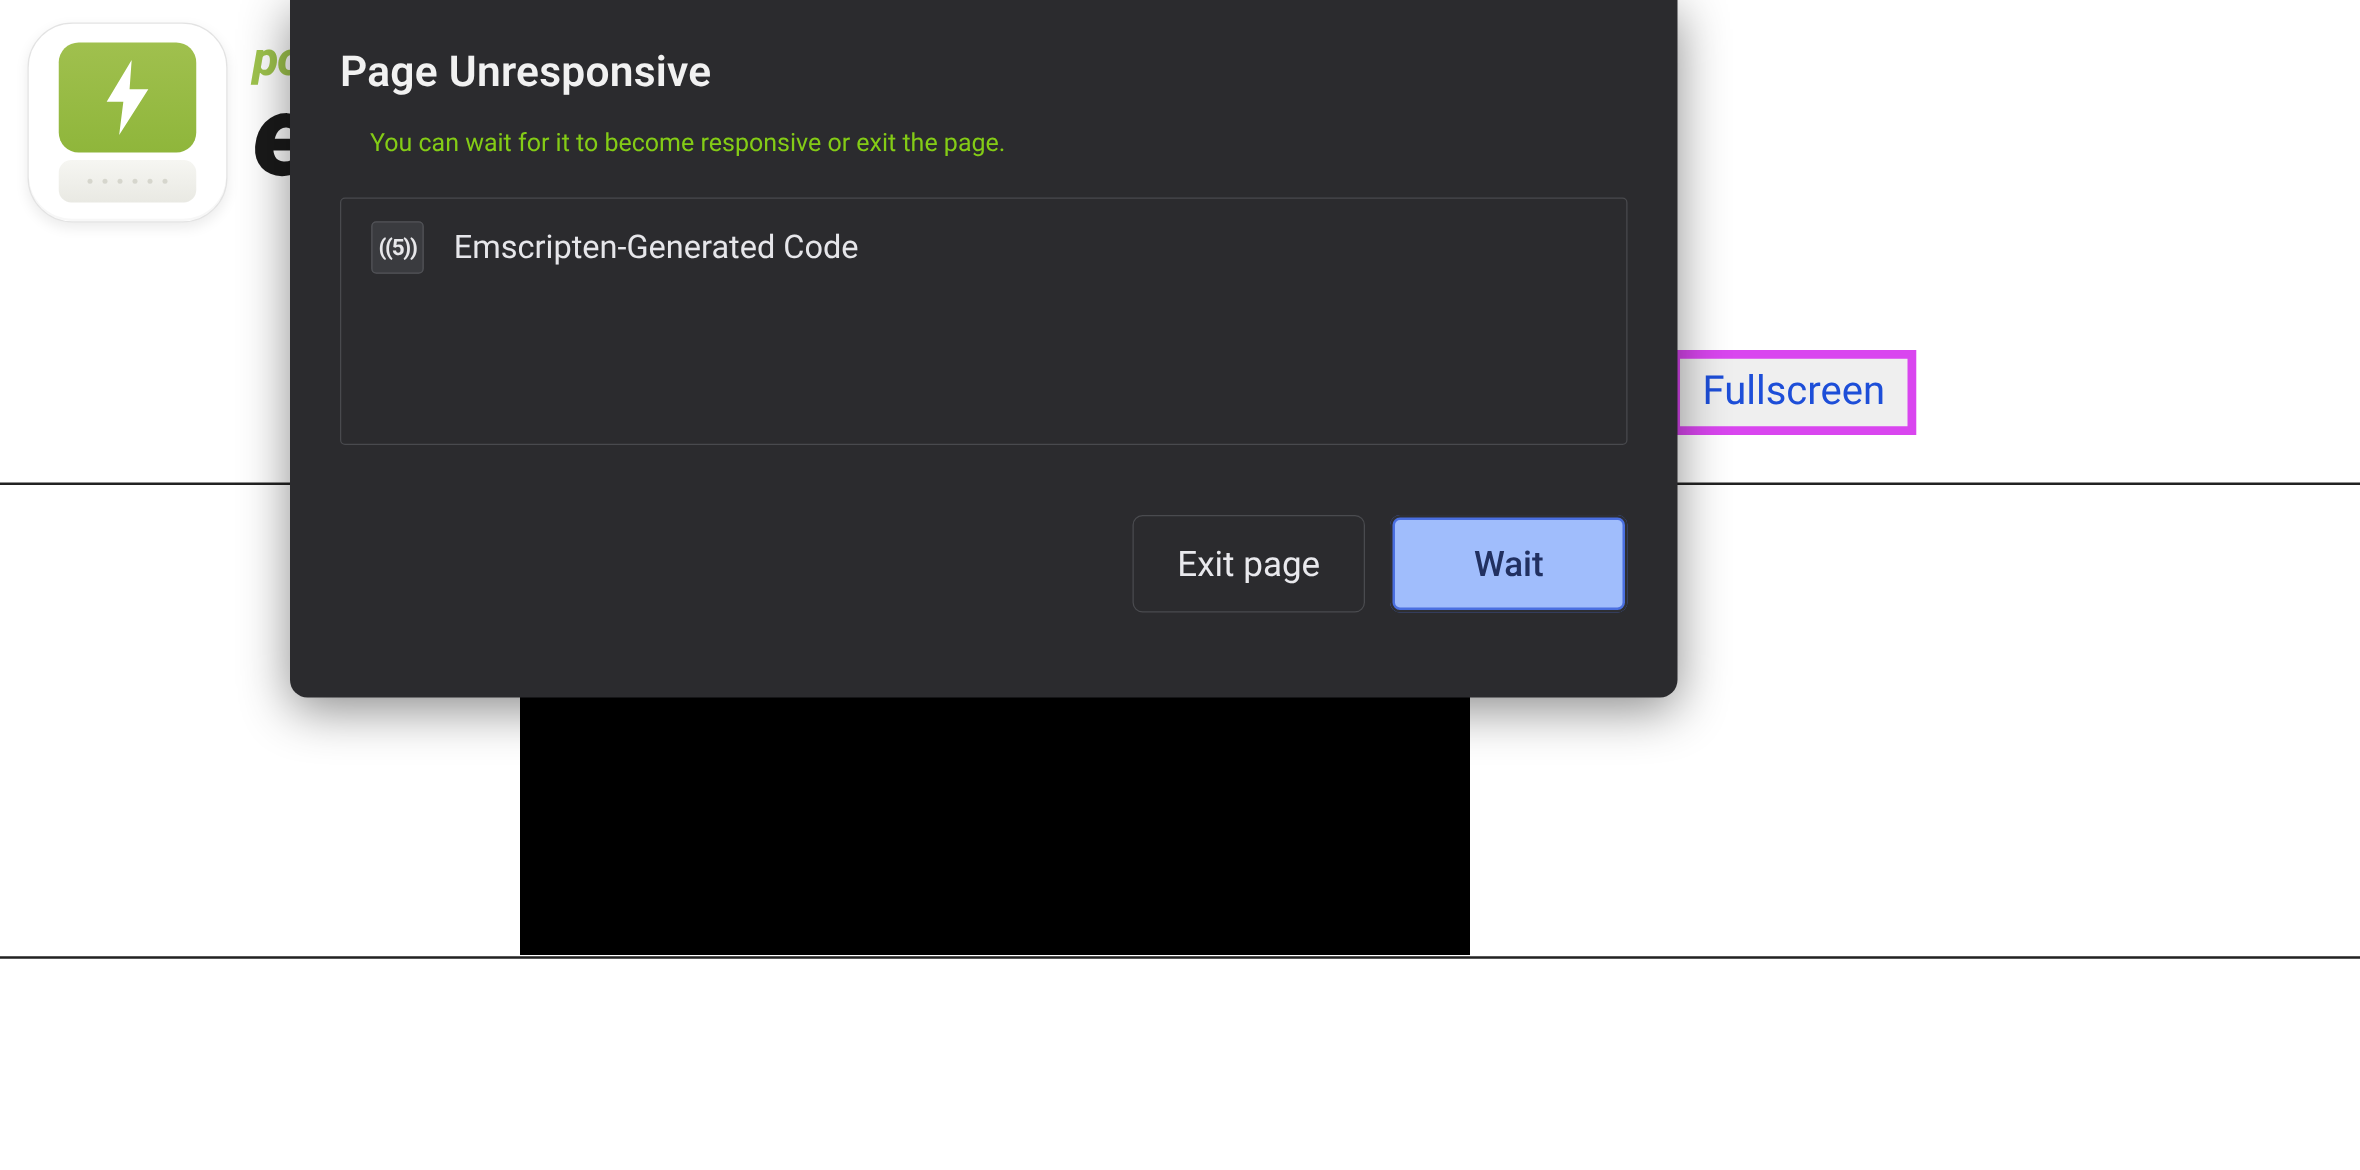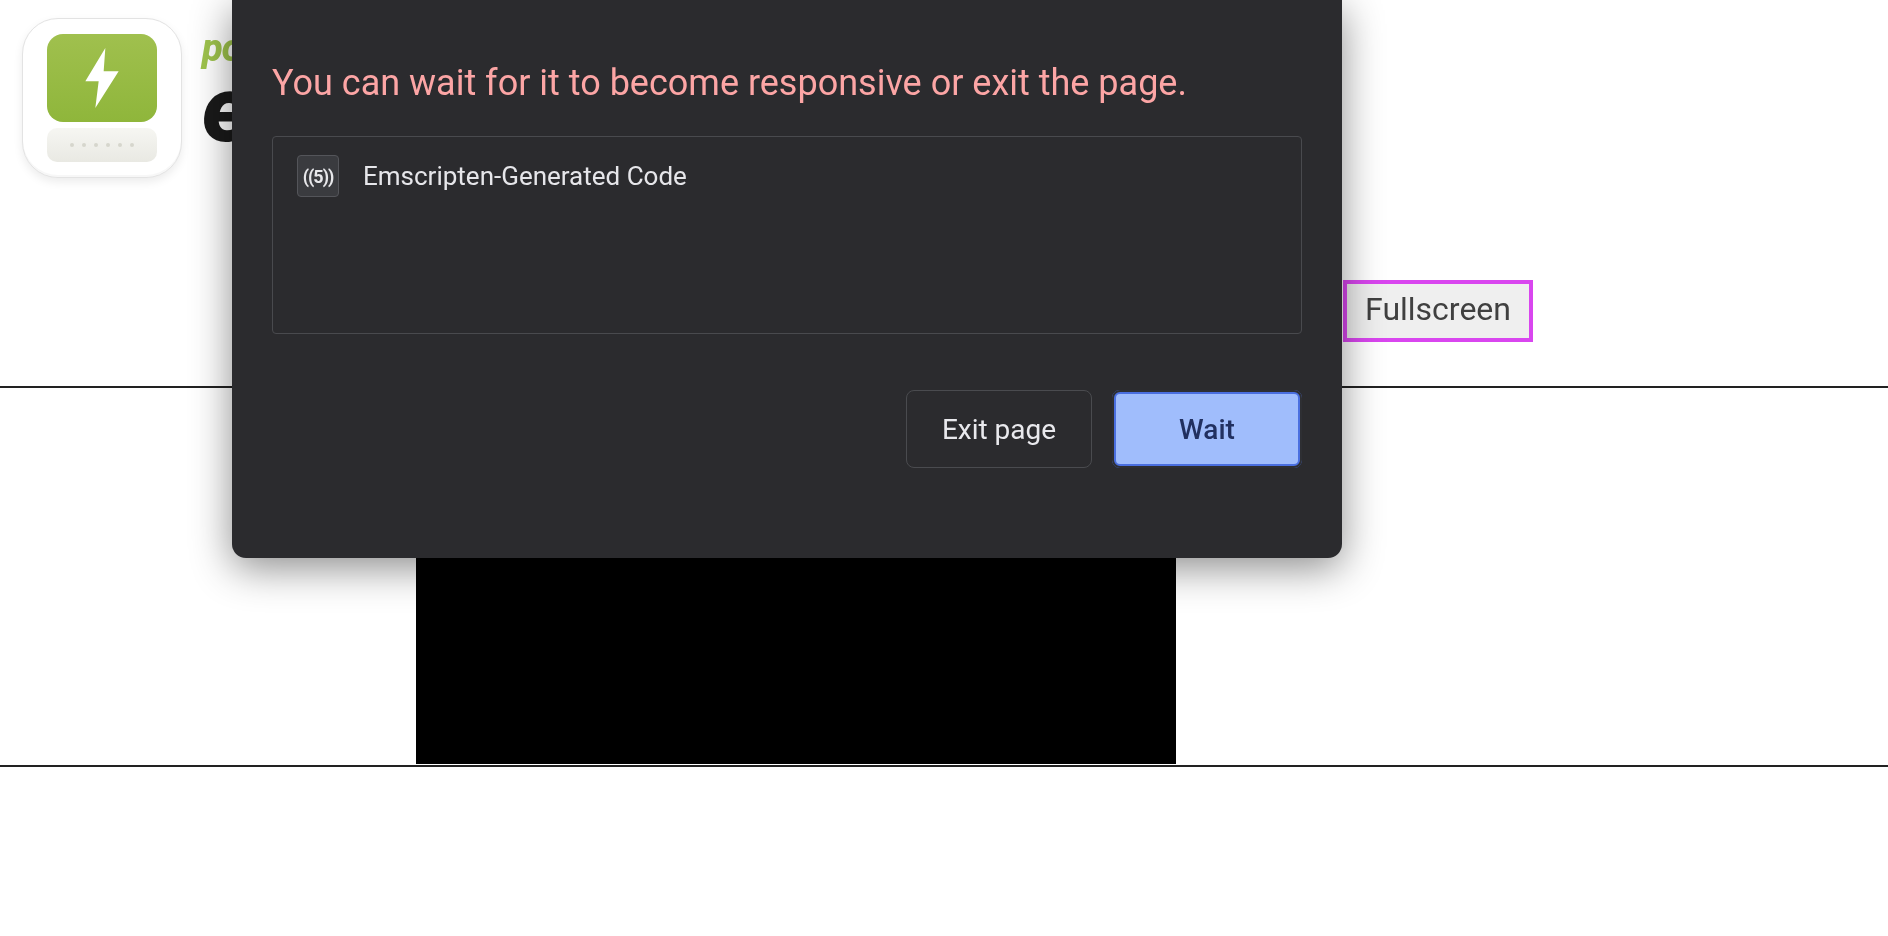--- a/index.html
+++ b/index.html
@@ -10,32 +10,32 @@
   .logo-wrap { width: 160px; height: 160px; border-radius: 36px; background: #fff; border: 1px solid #e3e3e3; box-shadow: 0 4px 10px rgba(0,0,0,0.08), inset 0 -2px 0 rgba(0,0,0,0.03); display:flex; align-items:center; justify-content:center; flex-direction:column; padding:10px; }
   .logo-top { width: 110px; height: 88px; border-radius: 16px; background: linear-gradient(#a0c04e,#8fb63b); display:flex; align-items:center; justify-content:center; }
   .bolt { width: 40px; height: 60px; }
   .logo-bottom { width: 110px; height: 34px; margin-top:6px; border-radius: 10px; background: linear-gradient(#f6f6f2,#e9e9e3); display:flex; align-items:center; justify-content:center; gap:8px; }
   .dot { width:4px; height:4px; border-radius:50%; background:#d6d6cd; }
   .brand-text { margin-left: 20px; padding-top:8px; }
   .brand-small { font-style: italic; font-weight:800; font-size: 38px; color:#9fc44d; letter-spacing:-1px; }
   .brand-big { font-style: italic; font-weight:900; font-size: 92px; color:#1a1a1a; margin-top:-14px; letter-spacing:-2px; }
 
   .controls-row { position:absolute; top:280px; left:0; right:0; display:flex; justify-content:flex-end; padding-right:355px; }
-  .btn-fullscreen { font-size:32px; padding:6px 18px 10px 18px; background:#efefef; border:4px solid #d946ef; color:#404040; cursor:pointer; font-family:inherit; }
+  .btn-fullscreen { font-size:32px; padding:6px 18px 10px 18px; background:#efefef; border:7px solid #d946ef; color:#1d4ed8; cursor:pointer; font-family:inherit; }
 
   .hr1 { position:absolute; top:386px; left:0; right:0; border-top:2px solid #222; }
 
   
   .hr2 { position:absolute; top:765px; left:0; right:0; border-top:2px solid #222; }
   .canvas-black { position:absolute; top:388px; left:416px; width:760px; height:376px; background:#000; }
 
   
   .dialog { position:absolute; top:0; left:232px; width:1110px; height:558px; background:#2b2b2e; border-radius:0 0 14px 14px; box-shadow: 0 10px 40px rgba(0,0,0,0.45); color:#eee; padding:38px 40px 28px 40px; }
   .dialog-title { font-size:34px; font-weight:600; letter-spacing:0.2px; color:#f1f1f1; }
-  .dialog-sub { margin-top:24px; font-size:36px; color:#fca5a5; }
+  .dialog-sub { margin-top:24px; font-size:20px; color:#84cc16;margin-left:24px; }
   .dialog-box { margin-top:32px; border:1px solid #494a4e; border-radius:4px; height:198px; padding:18px 24px; }
   .dialog-item { display:flex; align-items:center; gap:24px; }
   .favicon { width:42px; height:42px; border-radius:4px; background:#3a3b3f; border:1px solid #54555a; display:flex; align-items:center; justify-content:center; font-size:18px; font-weight:700; color:#e7e7ea; letter-spacing:-1px; }
   .dialog-item-label { font-size:26px; color:#e6e6ea; }
   .dialog-actions { display:flex; justify-content:flex-end; gap:20px; margin-top:56px; }
   .btn { height:78px; border-radius:8px; font-size:28px; font-family:inherit; cursor:pointer; display:flex; align-items:center; justify-content:center; }
   .btn-wait { width:190px; background:#a0bdfc; color:#213060; border:4px solid #4a6fe0; outline:2px solid #2e2f33; outline-offset:-2px; font-weight:500; }
   .btn-exit { width:186px; background:transparent; color:#e9e9ed; border:1px solid #4a4b4f; }
 </style>
 </head>
@@ -65,20 +65,21 @@
 
 <div class="controls-row">
   <button class="btn-fullscreen">Fullscreen</button>
 </div>
 
 <div class="hr1"></div>
 <div class="canvas-black"></div>
 <div class="hr2"></div>
 
 <div class="dialog">
+  <div class="dialog-title">Page Unresponsive</div>
   <div class="dialog-sub">You can wait for it to become responsive or exit the page.</div>
   <div class="dialog-box">
     <div class="dialog-item">
       <div class="favicon">((5))</div>
       <div class="dialog-item-label">Emscripten-Generated Code</div>
     </div>
   </div>
   <div class="dialog-actions">
     <button class="btn btn-exit">Exit page</button>
     <button class="btn btn-wait">Wait</button>

